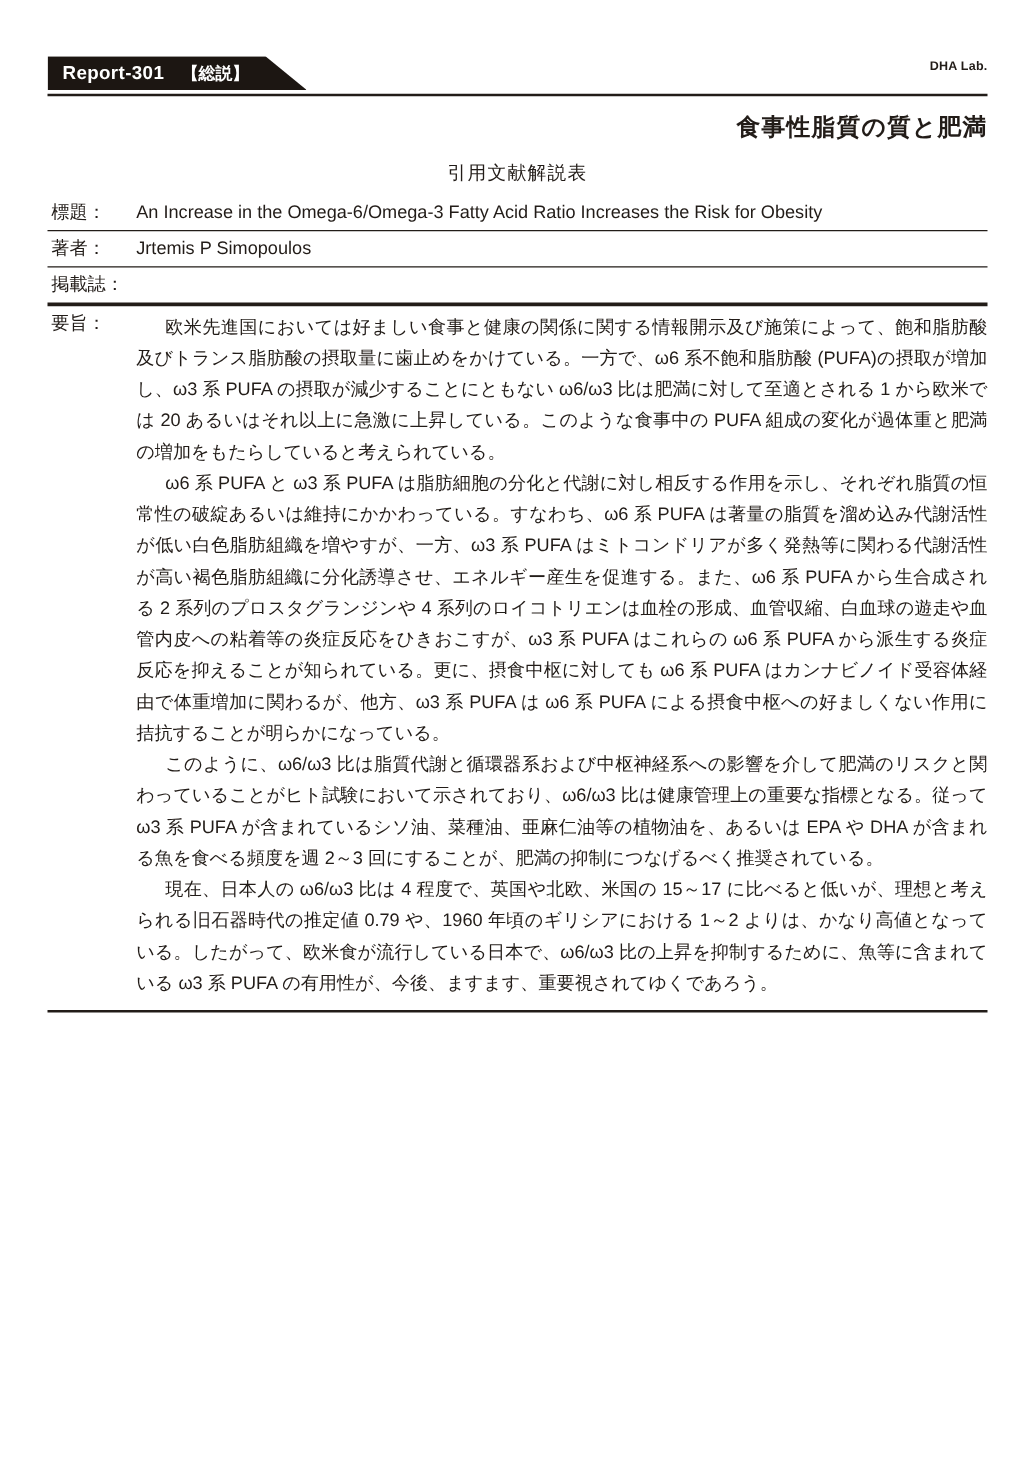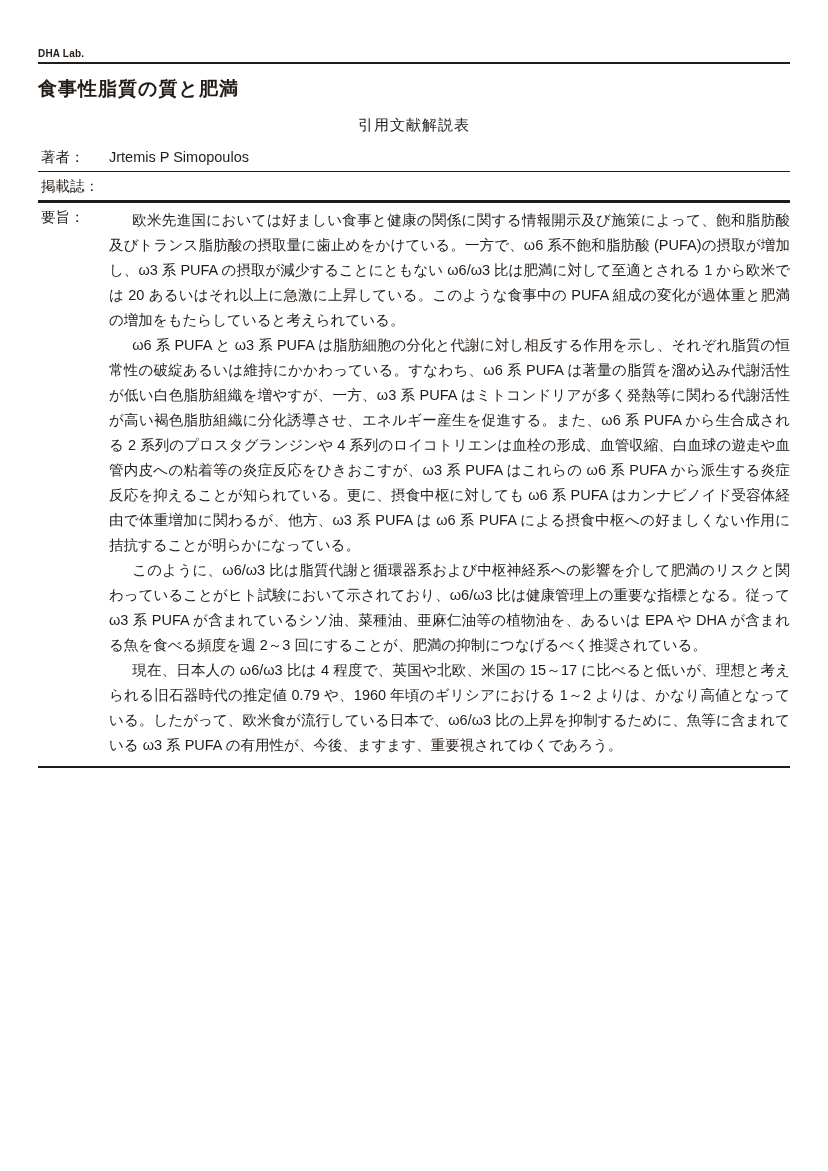--- a/index.html
+++ b/index.html
@@ -41,21 +41,21 @@
     letter-spacing: 0.2px;
   }
   .rule {
     margin-top: 3px;
     border-top: 2.5px solid #221c18;
   }
 
   
   .doc-title {
     margin: 12px 0 0 0;
-    text-align: left;
+    text-align: right;
     font-size: 19px;
     font-weight: bold;
     letter-spacing: 1px;
   }
   .doc-subtitle {
     margin: 14px 0 0 0;
     text-align: center;
     font-size: 15px;
     font-weight: normal;
     letter-spacing: 1px;
@@ -95,30 +95,37 @@
     text-indent: 1.6em;
   }
 </style>
 </head>
 <body>
 
 <div class="page">
   <div class="inner">
 
     <div class="header-bar">
+      <div class="badge">
+        <span class="report-no">Report-301</span><span class="category">【総説】</span>
+      </div>
       <div class="brand">DHA Lab.</div>
     </div>
 
     <div class="rule"></div>
 
     <h1 class="doc-title">食事性脂質の質と肥満</h1>
     <h2 class="doc-subtitle">引用文献解説表</h2>
 
     <div class="ref-table">
 
+      <div class="row row-title">
+        <div class="label">標題：</div>
+        <div class="value">An Increase in the Omega-6/Omega-3 Fatty Acid Ratio Increases the Risk for Obesity</div>
+      </div>
 
       <div class="row row-authors">
         <div class="label">著者：</div>
         <div class="value">Jrtemis P Simopoulos</div>
       </div>
 
       <div class="row row-journal">
         <div class="label">掲載誌：</div>
       </div>
 

